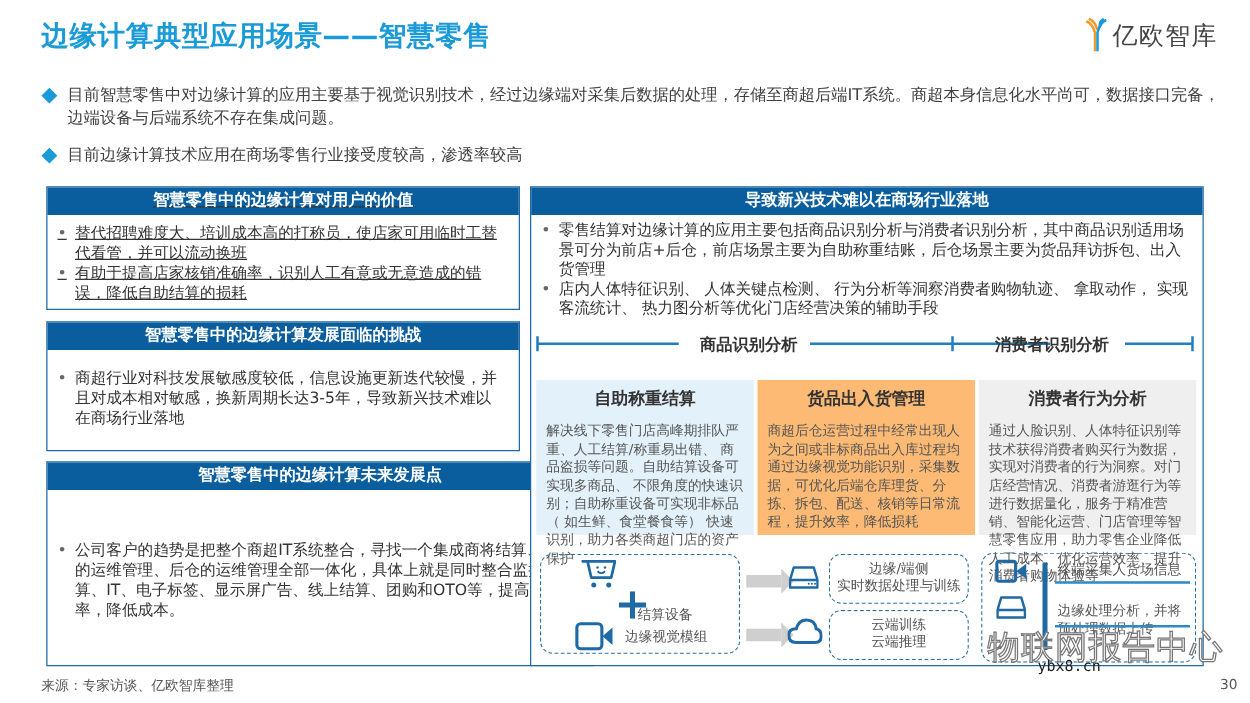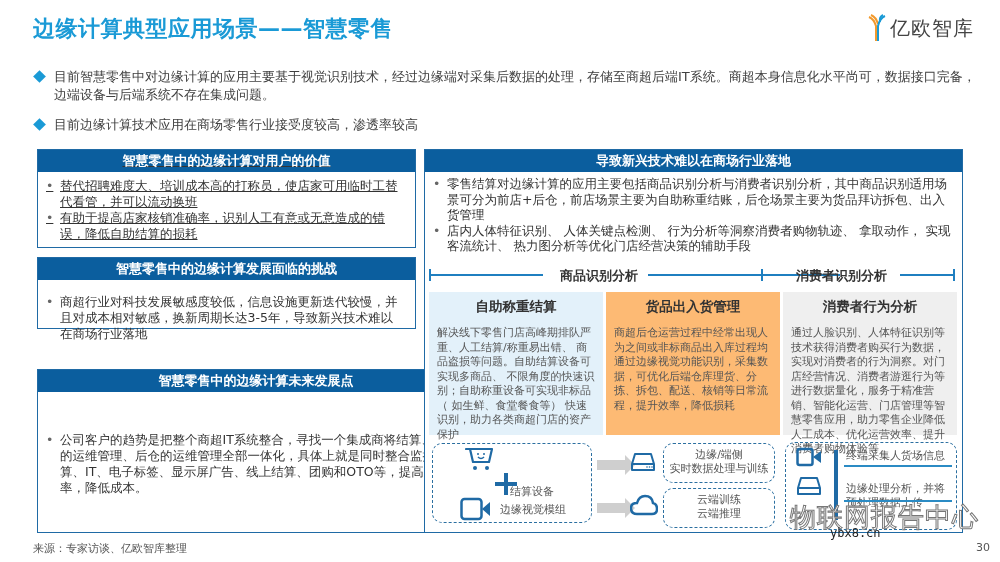--- a/index.html
+++ b/index.html
@@ -18,21 +18,21 @@
   .box { position: absolute; border: 1.5px solid #1f6aa5; background: #fff; }
   .box-hd { background: #0b5e9e; color: #fff; font-weight: bold; font-size: 13px; text-align: center; height: 22px; line-height: 22px; }
   .box-body { padding: 6px 10px 6px 8px; font-size: 12.5px; line-height: 16px; color: #333; }
   .li { display: flex; }
   .li .dot { width: 14px; flex-shrink: 0; color: #666; }
 
   .section-line { position: absolute; height: 2px; background: #1f7fc0; }
   .tick { position: absolute; width: 2px; height: 12px; background: #1f7fc0; }
   .section-label { position: absolute; font-size: 13px; font-weight: bold; color: #333; }
 
-  .card { position: absolute; top: 292px; height: 143px; padding: 6px 8px; }
+  .card { position: absolute; top: 304px; height: 124px; padding: 6px 8px; }
   .card h4 { text-align: center; font-size: 13.5px; font-weight: bold; color: #333; margin-bottom: 10px; }
   .card p { font-size: 11px; line-height: 14.5px; color: #555; }
 
   .dash { position: absolute; border: 1.5px dashed #2b6fa0; border-radius: 10px; }
   .flow-text { position: absolute; font-size: 11px; color: #555; text-align: center; line-height: 14px; }
   .arrow { position: absolute; width: 28px; height: 10px; background: #cfcfcf; }
   .arrow::after { content: ""; position: absolute; right: -10px; top: -5px; border-left: 10px solid #cfcfcf; border-top: 10px solid transparent; border-bottom: 10px solid transparent; }
 
   .footer { position: absolute; left: 33px; top: 541px; font-size: 11px; color: #555; }
   .page-num { position: absolute; right: 10px; top: 541px; font-size: 11px; color: #555; }
@@ -71,21 +71,21 @@
         <span class="dot">•</span>
         <span>替代招聘难度大、培训成本高的打称员，使店家可用临时工替代看管，并可以流动换班</span>
       </div>
     <div class="li">
         <span class="dot">•</span>
         <span>有助于提高店家核销准确率，识别人工有意或无意造成的错误，降低自助结算的损耗</span>
       </div>
   </div>
 </div>
 
-<div class="box" style="left:37px; top:257px; width:379px; height:72px;">
+<div class="box" style="left:37px; top:257px; width:379px; height:104px;">
   <div class="box-hd">智慧零售中的边缘计算发展面临的挑战</div>
   <div class="box-body" style="padding-top:14px;">
     <div class="li">
         <span class="dot">•</span>
         <span>商超行业对科技发展敏感度较低，信息设施更新迭代较慢，并且对成本相对敏感，换新周期长达3-5年，导致新兴技术难以在商场行业落地</span>
       </div>
   </div>
 </div>
 
 <div class="box" style="left:37px; top:369px; width:438px; height:164px;">

